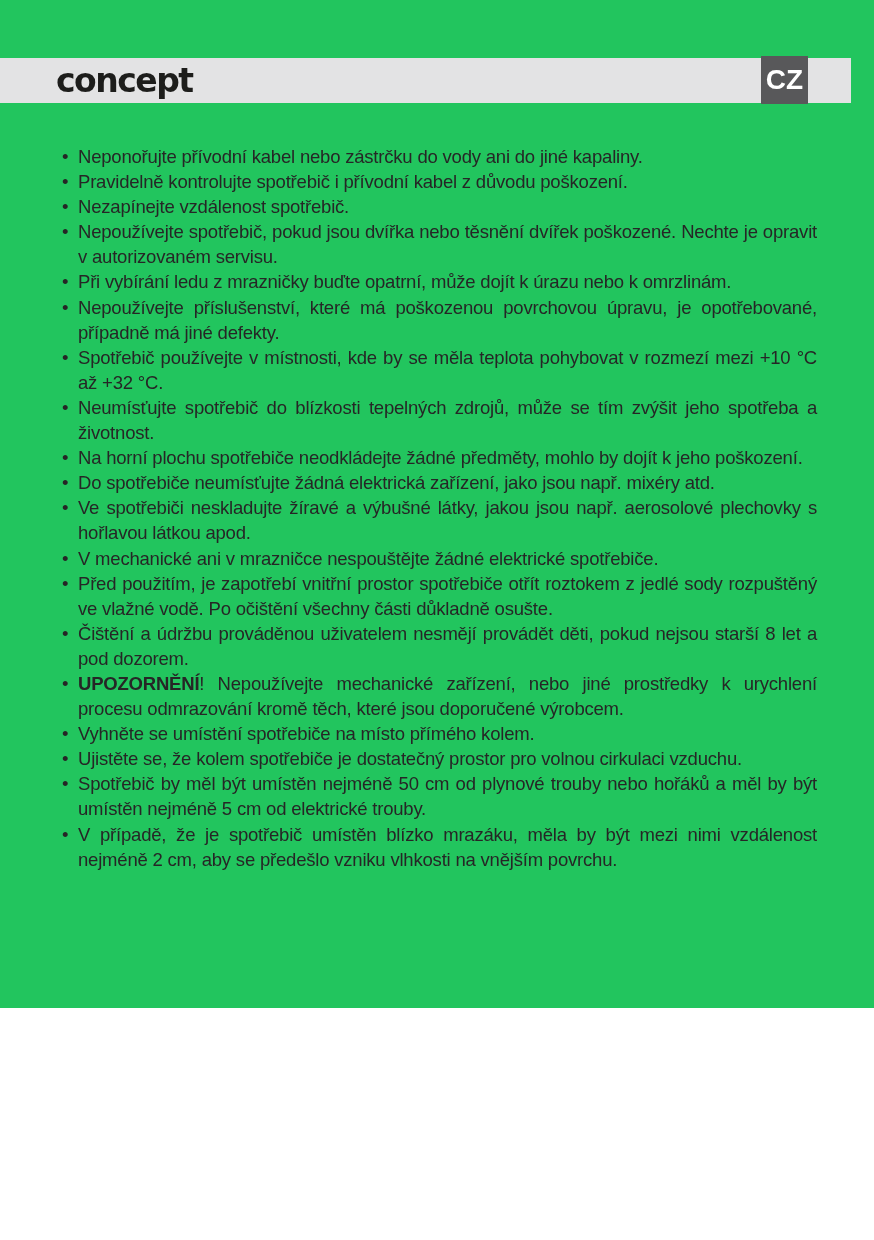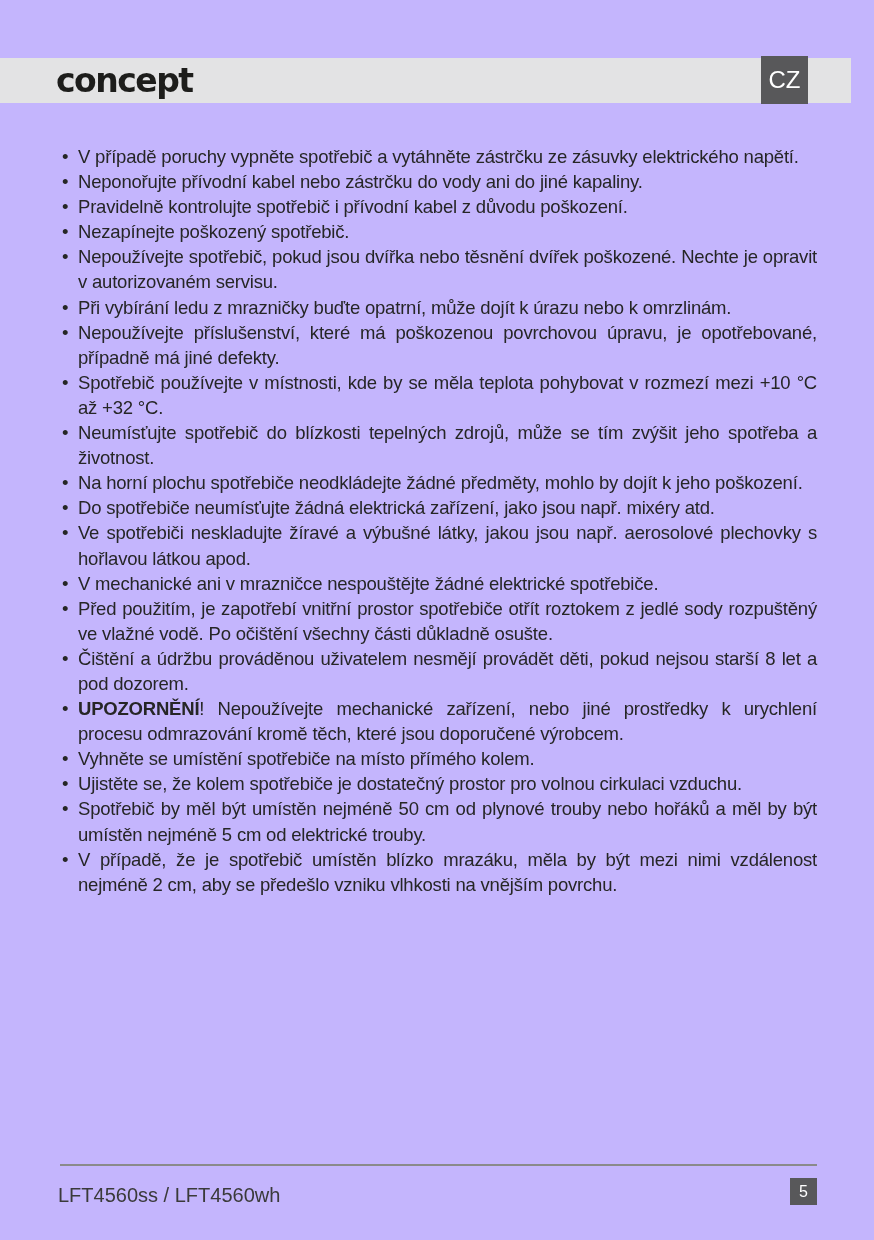--- a/index.html
+++ b/index.html
@@ -3,22 +3,22 @@
 <meta charset="utf-8">
 <style>
   html, body {
     margin: 0;
     padding: 0;
     background: #ffffff;
   }
   .page {
     position: relative;
     width: 874px;
-    height: 1240px;
-    background: #c4b5fd;
+    height: 1008px;
+    background: #22c55e;
     font-family: "Liberation Sans", sans-serif;
     overflow: hidden;
   }
 
   
   .header-bar {
     position: absolute;
     left: 0;
     top: 58px;
     width: 851px;
@@ -39,22 +39,22 @@
     color: #1d1d1b;
   }
   .lang-badge {
     position: absolute;
     left: 761px;
     top: 56px;
     width: 47px;
     height: 48px;
     background: #58585a;
     color: #ffffff;
-    font-weight: 400;
-    font-size: 24px;
+    font-weight: 700;
+    font-size: 28px;
     display: flex;
     align-items: center;
     justify-content: center;
   }
 
   
   .content {
     position: absolute;
     left: 60px;
     top: 144px;
@@ -120,24 +120,23 @@
 <body>
 
 <div class="page">
 
   <div class="header-bar"></div>
   <div class="logo">concept</div>
   <div class="lang-badge">CZ</div>
 
   <div class="content">
     <ul class="bullets">
-      <li><span>V případě poruchy vypněte spotřebič a vytáhněte zástrčku ze zásuvky elektrického napětí.</span></li>
       <li><span>Neponořujte přívodní kabel nebo zástrčku do vody ani do jiné kapaliny.</span></li>
       <li><span>Pravidelně kontrolujte spotřebič i přívodní kabel z důvodu poškození.</span></li>
-      <li><span>Nezapínejte poškozený spotřebič.</span></li>
+      <li><span>Nezapínejte vzdálenost spotřebič.</span></li>
       <li><span>Nepoužívejte spotřebič, pokud jsou dvířka nebo těsnění dvířek poškozené. Nechte je opravit v autorizovaném servisu.</span></li>
       <li><span>Při vybírání ledu z mrazničky buďte opatrní, může dojít k úrazu nebo k omrzlinám.</span></li>
       <li><span>Nepoužívejte příslušenství, které má poškozenou povrchovou úpravu, je opotřebované, případně má jiné defekty.</span></li>
       <li><span>Spotřebič používejte v místnosti, kde by se měla teplota pohybovat v rozmezí mezi +10 °C až +32 °C.</span></li>
       <li><span>Neumísťujte spotřebič do blízkosti tepelných zdrojů, může se tím zvýšit jeho spotřeba a životnost.</span></li>
       <li><span>Na horní plochu spotřebiče neodkládejte žádné předměty, mohlo by dojít k jeho poškození.</span></li>
       <li><span>Do spotřebiče neumísťujte žádná elektrická zařízení, jako jsou např. mixéry atd.</span></li>
       <li><span>Ve spotřebiči neskladujte žíravé a výbušné látky, jakou jsou např. aerosolové plechovky s hořlavou látkou apod.</span></li>
       <li><span>V mechanické ani v mrazničce nespouštějte žádné elektrické spotřebiče.</span></li>
       <li><span>Před použitím, je zapotřebí vnitřní prostor spotřebiče otřít roztokem z jedlé sody rozpuštěný ve vlažné vodě. Po očištění všechny části důkladně osušte.</span></li>

